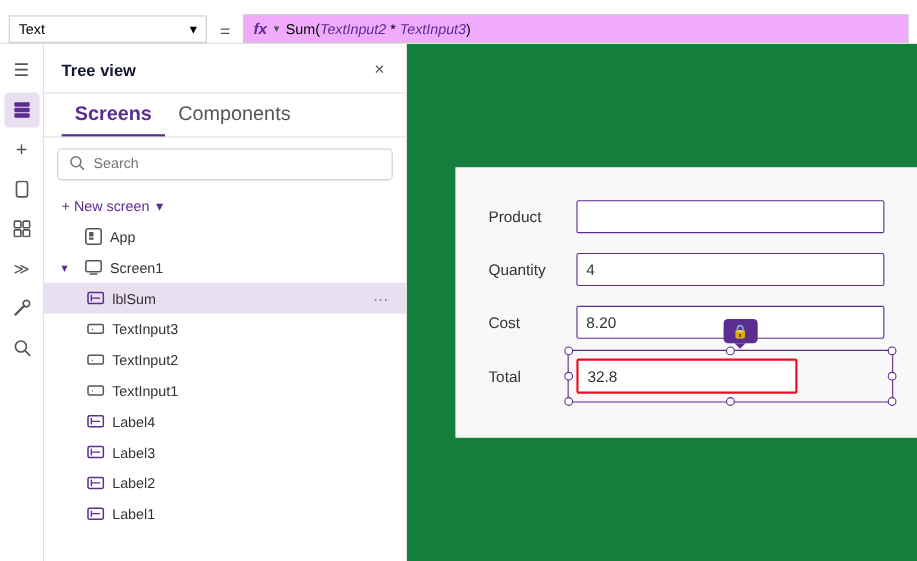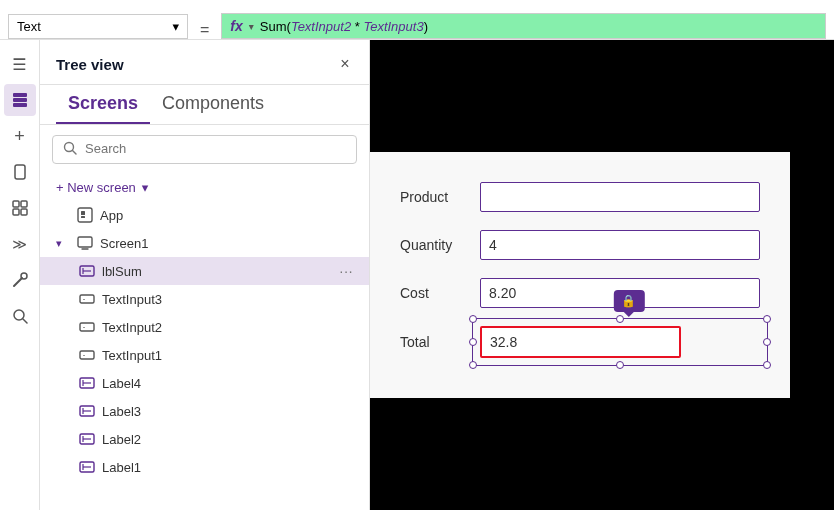--- a/index.html
+++ b/index.html
@@ -2,21 +2,21 @@
 <html><head>
   <meta charset="utf-8">
   <style>
     * { box-sizing: border-box; margin: 0; padding: 0; }
     body { font-family: 'Segoe UI', Arial, sans-serif; font-size: 13px; background: #f3f2f1; display: flex; flex-direction: column; height: 510px; width: 834px; overflow: hidden; }
 
     
     .top-bar { display: flex; align-items: flex-end; background: #fff; border-bottom: 1px solid #e0e0e0; height: 40px; padding: 0 8px; gap: 8px; flex-shrink: 0; }
     .property-dropdown { display: flex; align-items: center; border: 1px solid #ccc; background: #fff; padding: 4px 8px; min-width: 180px; font-size: 13px; cursor: pointer; gap: 4px; justify-content: space-between; }
     .equals-sign { font-size: 16px; color: #555; padding: 0 4px; }
-    .formula-bar { display: flex; align-items: center; border: 1px solid #ccc; background: #86efac; padding: 4px 8px; flex: 1; font-size: 13px; gap: 6px; }
+    .formula-bar { display: flex; align-items: center; border: 1px solid #ccc; background: #f0abfc; padding: 4px 8px; flex: 1; font-size: 13px; gap: 6px; }
     .fx-icon { color: #5c2d91; font-style: italic; font-weight: bold; font-size: 14px; }
     .chevron-icon { color: #555; font-size: 10px; }
     .formula-highlight { color: #5c2d91; font-style: italic; }
 
     
     .main { display: flex; flex: 1; overflow: hidden; }
 
     
     .icon-sidebar { width: 40px; background: #fff; border-right: 1px solid #e0e0e0; display: flex; flex-direction: column; align-items: center; padding: 8px 0; gap: 4px; flex-shrink: 0; }
     .icon-btn { width: 32px; height: 32px; display: flex; align-items: center; justify-content: center; border-radius: 4px; cursor: pointer; color: #555; font-size: 16px; }
@@ -42,21 +42,21 @@
     .tree-item { display: flex; align-items: center; padding: 5px 16px; cursor: pointer; gap: 6px; font-size: 13px; color: #333; }
     .tree-item.selected { background: #e8e0f0; }
     .tree-item .indent { width: 16px; flex-shrink: 0; }
     .tree-item .item-icon { width: 18px; height: 18px; display: flex; align-items: center; justify-content: center; flex-shrink: 0; }
     .tree-item .item-label { flex: 1; }
     .tree-item .more-btn { color: #777; font-size: 14px; display: none; }
     .tree-item:hover .more-btn, .tree-item.selected .more-btn { display: flex; }
     .tree-item .expand-arrow { width: 14px; font-size: 11px; color: #555; }
 
     
-    .canvas-area { flex: 1; background: #000000; display: flex; align-items: center; justify-content: flex-start; overflow: auto; }
+    .canvas-area { flex: 1; background: #15803d; display: flex; align-items: center; justify-content: flex-end; overflow: auto; }
     .canvas-content { background: #f8f8f8; width: 420px; padding: 30px 30px 40px 30px; position: relative; }
 
     .form-row { display: flex; align-items: center; margin-bottom: 18px; }
     .form-label { width: 80px; font-size: 14px; color: #333; }
     .form-input { flex: 1; border: 1.5px solid #5c2d91; border-radius: 2px; padding: 6px 8px; font-size: 14px; color: #333; background: #fff; outline: none; }
     .form-input.selected { border: 2px solid #e81123; }
 
     
     .total-row { display: flex; align-items: center; margin-bottom: 0; position: relative; }
     .total-input-wrapper { flex: 1; position: relative; }

